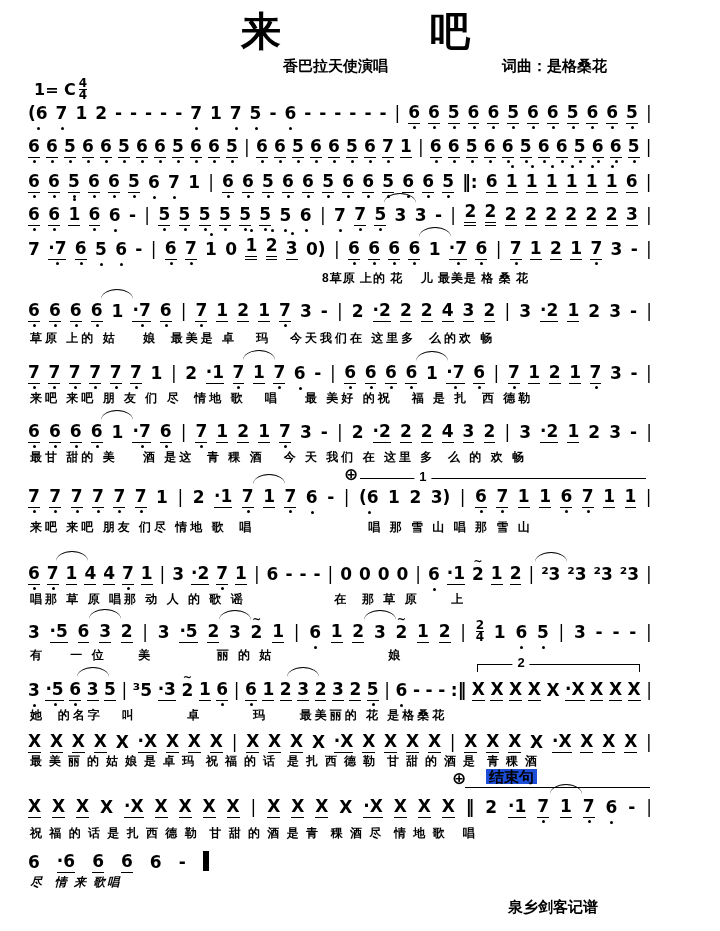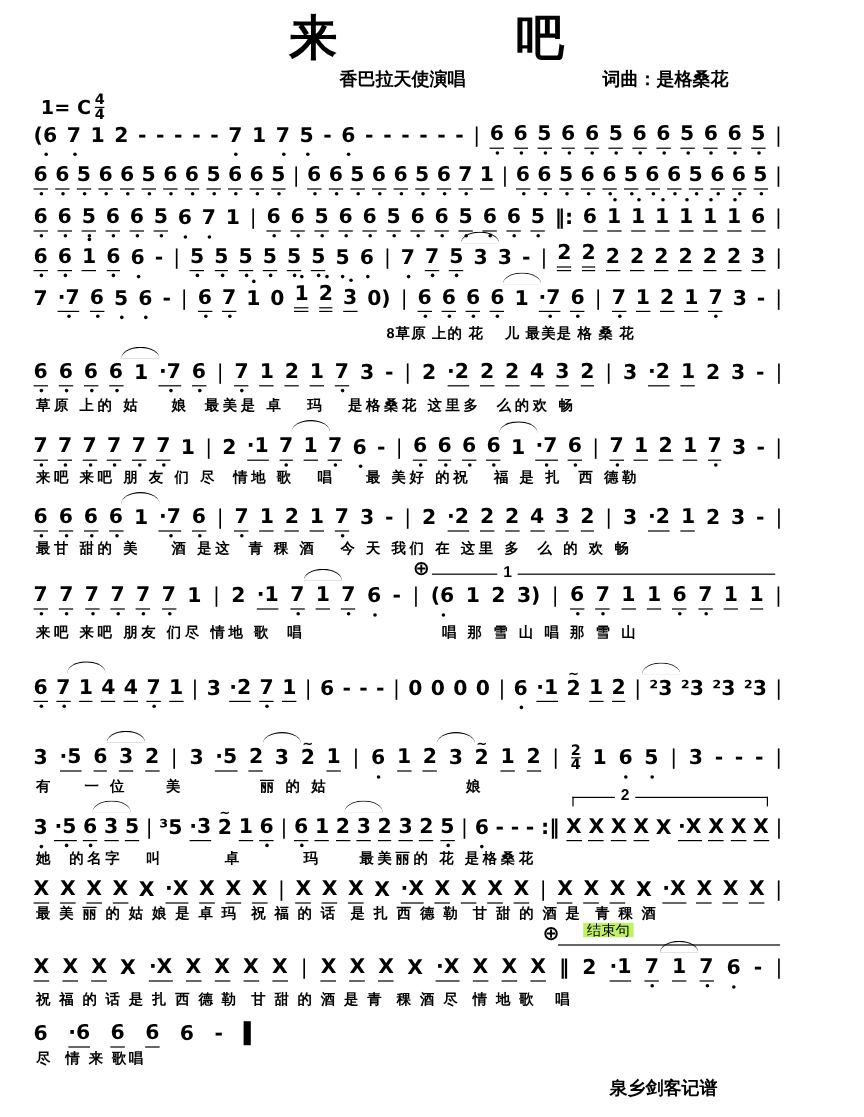--- a/index.html
+++ b/index.html
@@ -36,21 +36,21 @@
   .lyr{position:absolute;font-size:12px;font-weight:bold;white-space:pre}
   
   .anno{position:absolute;border-top:1.6px solid #000;height:8px}
   .anno i{position:absolute;top:-1px;height:8px;border-left:1.6px solid #000}
   .anno i.l{left:0}
   .anno i.r{right:0}
   .anno b{position:absolute;top:-9px;transform:translateX(-50%);background:#fff;
           padding:0 5px;font-size:13px;line-height:1}
   .coda{position:absolute;font-size:17px;font-weight:bold;
         font-family:"DejaVu Sans",sans-serif;line-height:1}
-  .albl{position:absolute;font-size:12px;font-weight:normal;background:#bef264;
+  .albl{position:absolute;font-size:15px;font-weight:bold;background:#1d4ed8;
         padding:0 3px;line-height:1}
 </style>
 </head>
 <body>
 
 <div class="page" id="sheet">
 
   <span class="title-ch" style="left:241px">来</span>
   <span class="title-ch" style="left:430px">吧</span>
 
@@ -549,29 +549,30 @@
     <div class="mline nospread" style="top: 849px;">
       <span class="tok">6</span>
       <span class="tok u1">·6</span>
       <span class="tok u1">6</span>
       <span class="tok u1">6</span>
       <span class="tok">6</span>
       <span class="tok">-</span>
       <span class="tok fbar"></span>
     </div>
     <div class="lyr" style="top: 270px; left: 322px; letter-spacing: 1px;">8草原 上的 花    儿 最美是 格 桑 花</div>
-    <div class="lyr" style="top: 330px; left: 30px; letter-spacing: 3px;">草原 上的 姑    娘  最美是 卓   玛   是格桑花 这里多  么的欢 畅</div>
+    <div class="lyr" style="top: 330px; left: 30px; letter-spacing: 3px;">草原 上的 姑    娘  最美是 卓   玛   今天我们在 这里多  么的欢 畅</div>
     <div class="lyr" style="top: 390px; left: 30px; letter-spacing: 3px;">来吧 来吧 朋 友 们 尽  情地 歌   唱    最 美好 的祝   福 是 扎  西 德勒</div>
     <div class="lyr" style="top: 519px; left: 30px; letter-spacing: 3px;">来吧 来吧 朋友 们尽 情地 歌  唱                  唱 那 雪 山 唱 那 雪 山</div>
     <div class="lyr" style="top: 449px; left: 30px; letter-spacing: 3px;">最甘 甜的 美    酒 是这  青 稞 酒   今 天 我们 在 这里 多  么 的 欢 畅</div>
+    <div class="lyr" style="top: 591px; left: 30px; letter-spacing: 3px;">唱那 草 原 唱那 动 人 的 歌 谣              在  那 草 原     上</div>
     <div class="lyr" style="top: 647px; left: 30px; letter-spacing: 3px;">有    一 位     美          丽 的 姑                  娘</div>
     <div class="lyr" style="top: 707px; left: 30px; letter-spacing: 3px;">她  的名字   叫        卓        玛     最美丽的 花 是格桑花</div>
-    <div class="lyr" style="top: 753px; left: 30px; letter-spacing: 2px;">最 美 丽 的 姑 娘 是 卓 玛  祝 福 的 话  是 扎 西 德 勒  甘 甜 的 酒 是  青 稞 酒</div>
+    <div class="lyr" style="top: 753px; left: 30px; letter-spacing: 2px; font-family: Liberation Serif, serif;">最 美 丽 的 姑 娘 是 卓 玛  祝 福 的 话  是 扎 西 德 勒  甘 甜 的 酒 是  青 稞 酒</div>
     <div class="lyr" style="top: 825px; left: 30px; letter-spacing: 2px;">祝 福 的 话 是 扎 西 德 勒  甘 甜 的 酒 是 青  稞 酒 尽  情 地 歌   唱</div>
-    <div class="lyr" style="top: 874px; left: 30px; letter-spacing: 2px;">尽  情 来 歌唱</div>
+    <div class="lyr" style="top: 874px; left: 30px; letter-spacing: 2px; font-style: italic;">尽  情 来 歌唱</div>
     <span class="coda" style="position: absolute; left: 344px; top: 466px;">⊕</span>
     <div class="anno" style="width: 286px; position: absolute; left: 360px; top: 478px;">
       <b style="left: 22%;">1</b>
     </div>
     <div class="anno" style="width: 163px; position: absolute; left: 477px; top: 664px;">
       <i class="l"></i>
       <i class="r"></i>
       <b style="left: 27%;">2</b>
     </div>
     <span class="coda" style="position: absolute; left: 452px; top: 770px;">⊕</span>

